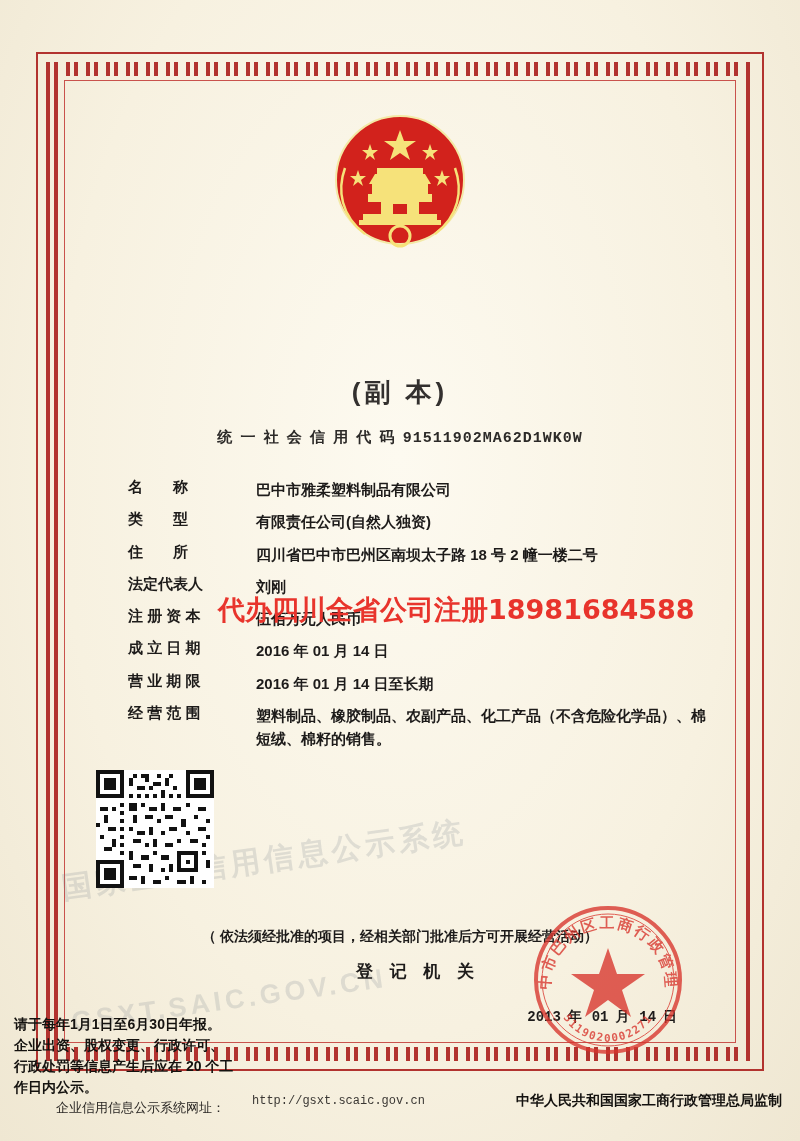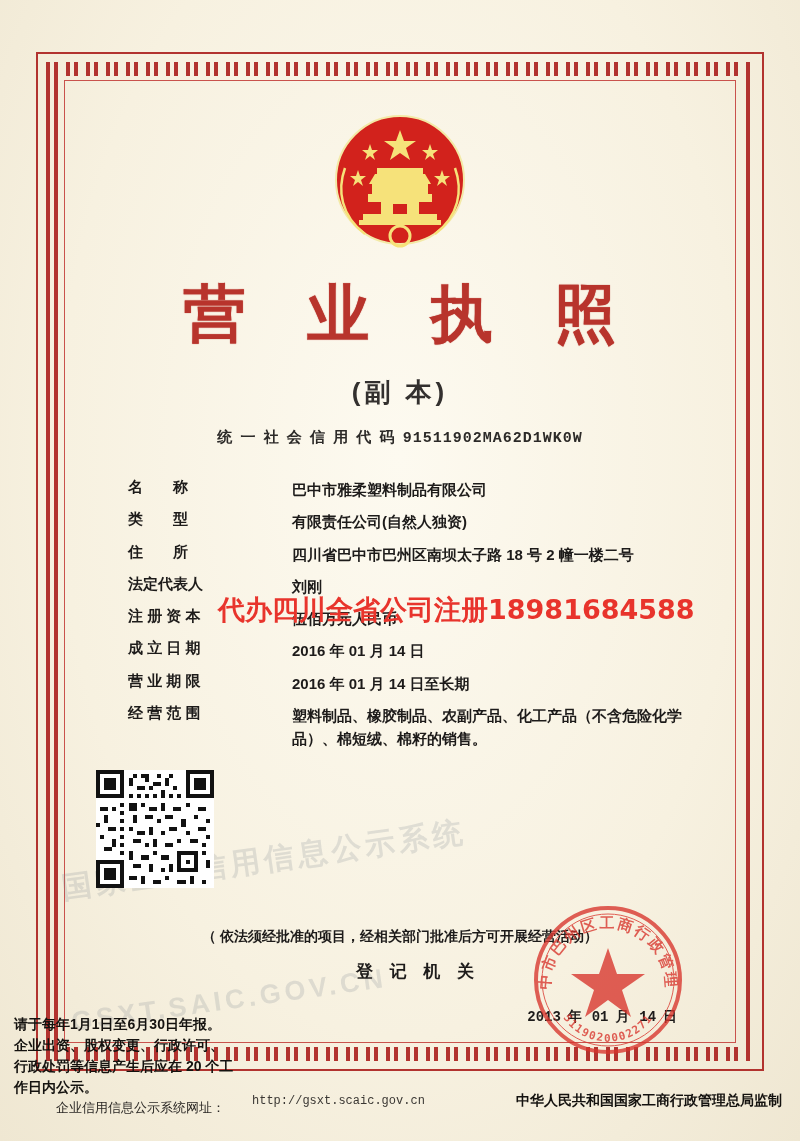--- a/index.html
+++ b/index.html
@@ -53,21 +53,21 @@
     font-size:26px;font-weight:bold;color:#33302e;letter-spacing:4px;
   }
   .credit-code{
     position:absolute;left:0;right:0;top:428px;text-align:center;
     font-size:15px;color:#2c2a28;font-weight:bold;letter-spacing:2px;
   }
   .credit-code .num{font-family:"Liberation Mono","DejaVu Sans Mono",monospace;letter-spacing:1px;font-weight:bold;margin-top:28px;}
 
   
   .fields{position:absolute;left:128px;top:478px;width:580px;}
-  .row{display:flex;align-items:flex-start;margin-bottom:9px;font-size:15px;color:#1d1b1a;gap:36px;}
+  .row{display:flex;align-items:flex-start;margin-bottom:9px;font-size:15px;color:#1d1b1a;}
   .row .lbl{
     width:118px;flex:none;font-weight:bold;letter-spacing:0px;
     display:flex;justify-content:space-between;
   }
   .row .val{font-weight:bold;padding-left:10px;line-height:1.55;}
 
   
   .watermark{
     position:absolute;left:218px;top:592px;
     font-size:27px;font-weight:bold;color:#e8342c;
@@ -154,21 +154,20 @@
 
       <g stroke="#f6e27a" stroke-width="2.5" fill="none">
         <path d="M20,60 C12,82 16,108 40,126"></path>
         <path d="M130,60 C138,82 134,108 110,126"></path>
       </g>
 
       <circle cx="75" cy="128" r="10" fill="none" stroke="#f6e27a" stroke-width="3"></circle>
     </svg>
   </div>
 
-  <div class="title">营 业 执 照</div>
   <div class="subtitle">(副 本)</div>
   <div class="credit-code">
     <span>统 一 社 会 信 用 代 码</span>
     <span class="num">91511902MA62D1WK0W</span>
   </div>
 
   <div class="ghost" style="left:60px;top:840px;">国家企业信用信息公示系统</div>
   <div class="ghost" style="left:70px;top:985px;font-size:27px;">GSXT.SAIC.GOV.CN</div>
 
   <div class="fields">

